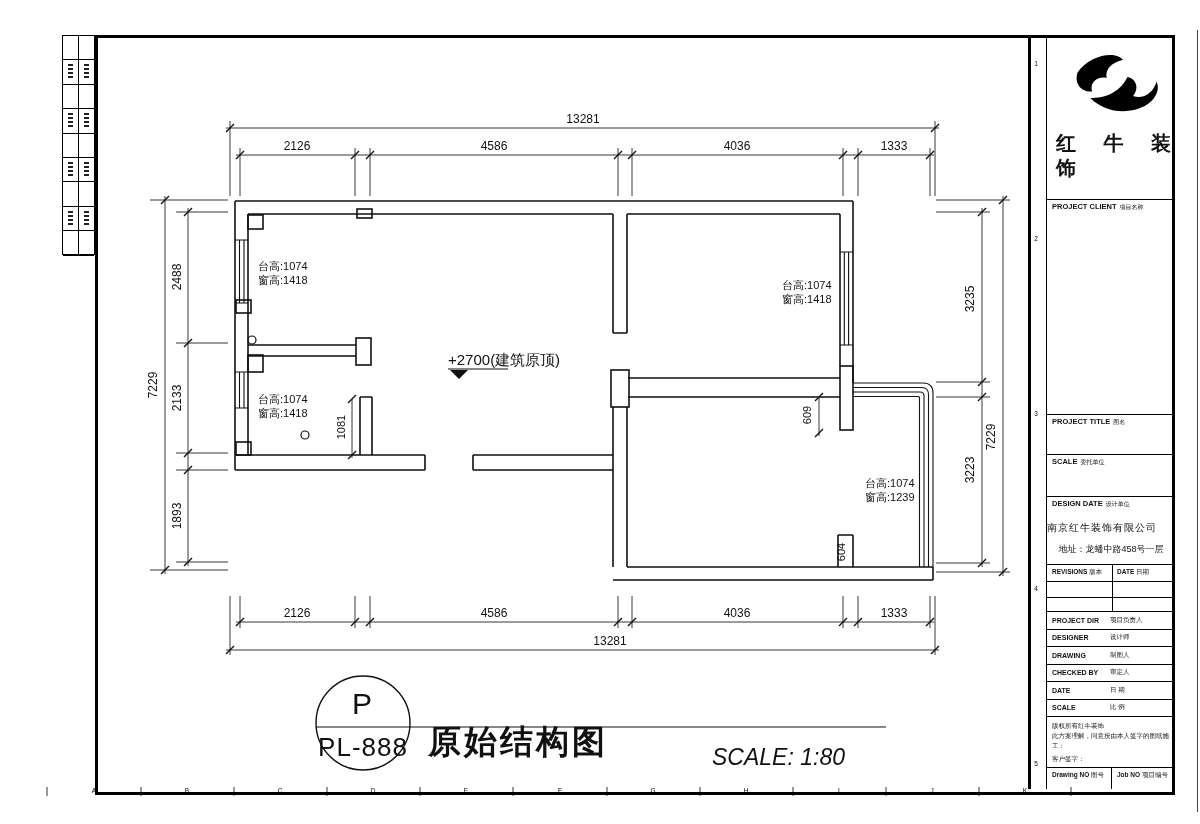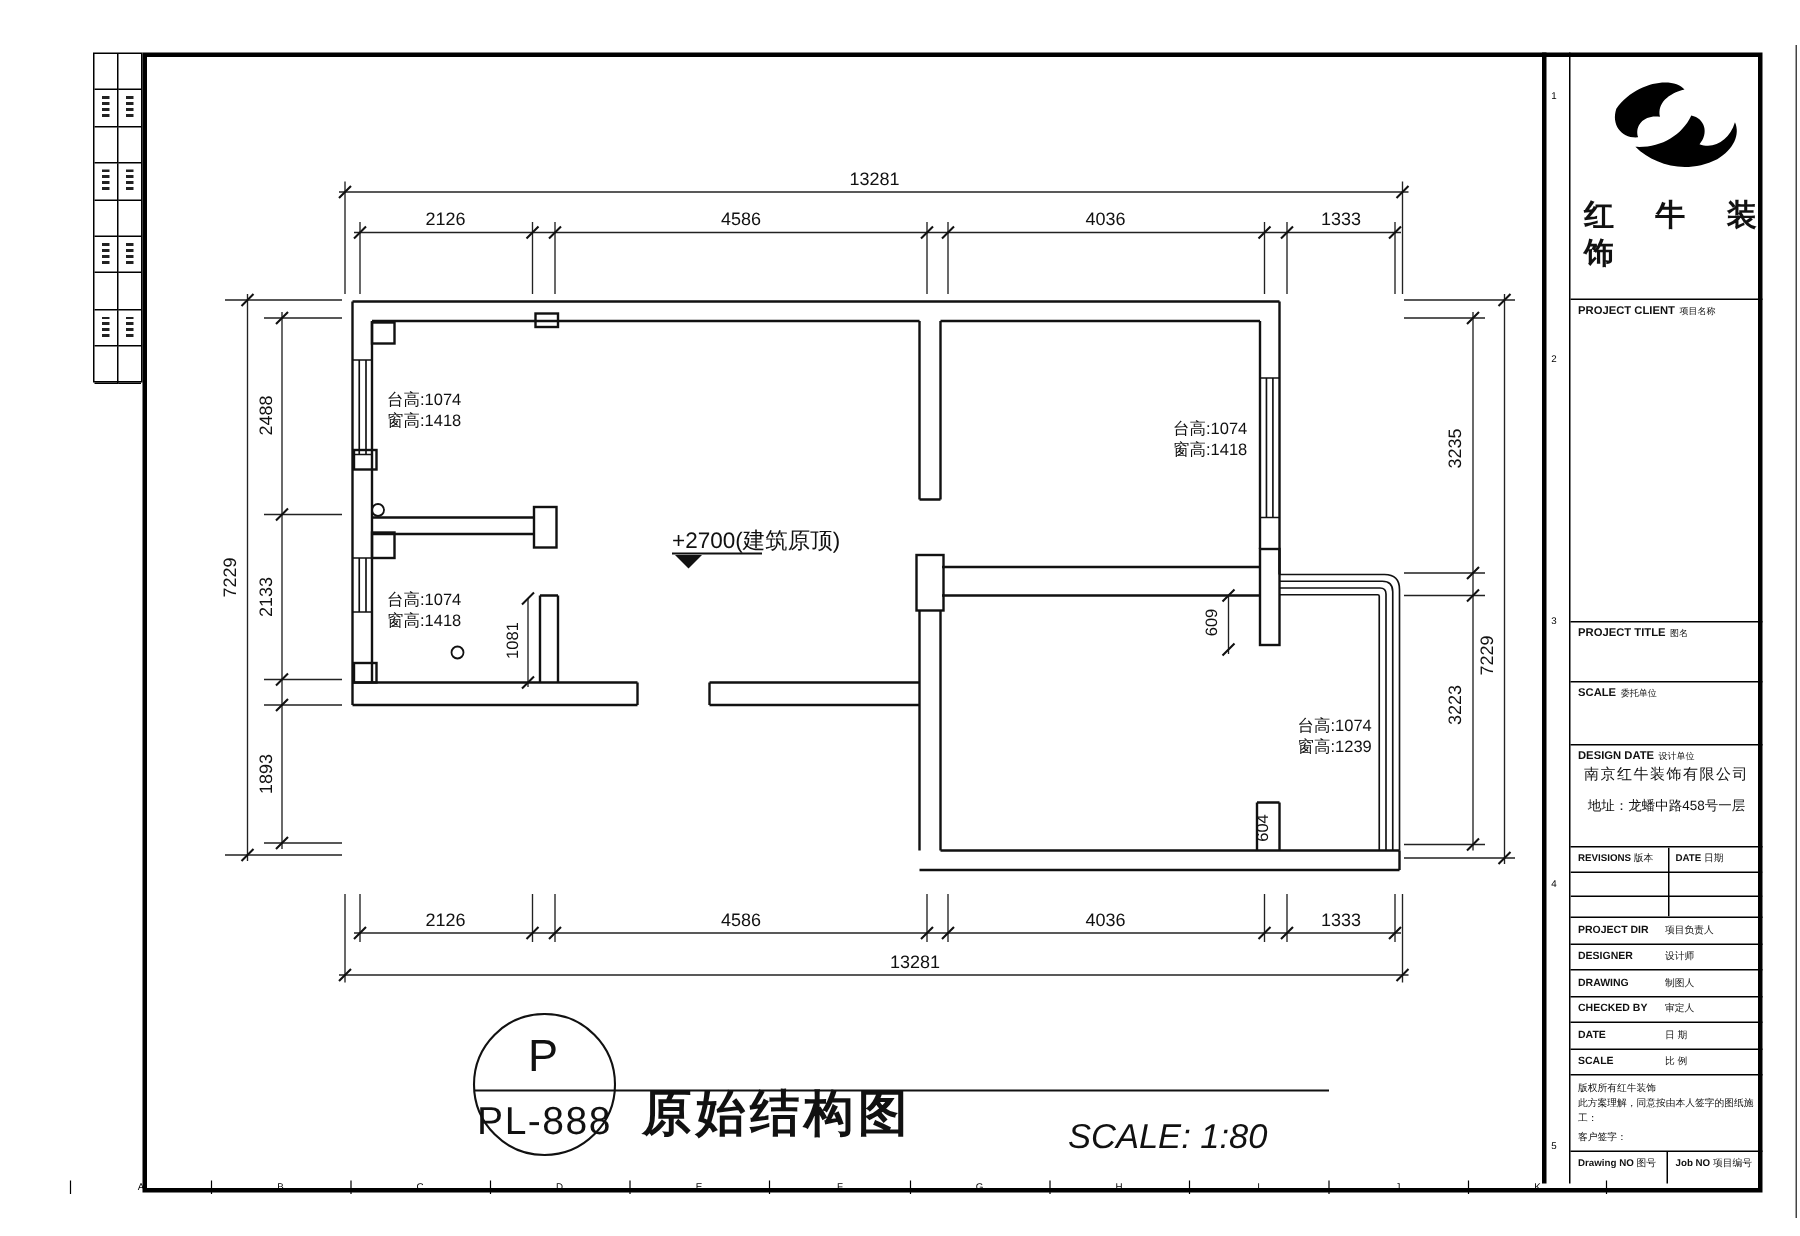--- a/index.html
+++ b/index.html
@@ -18,21 +18,21 @@
     background:repeating-linear-gradient(to bottom,#222 0 2px,transparent 2px 4px);}
   
   .title-block{position:absolute;left:1028px;top:35px;width:147px;height:754px;box-sizing:border-box;
     border-left:3px solid #000;}
   .tb-inner{position:absolute;left:15px;top:0;width:129px;height:100%;box-sizing:border-box;
     border-left:1px solid #000;display:flex;flex-direction:column;}
   .tb-sec{box-sizing:border-box;border-bottom:1px solid #000;position:relative;overflow:hidden;}
   .tb-head{font-size:7.5px;font-weight:bold;padding:2px 0 0 5px;letter-spacing:0;}
   .tb-head .cn{font-weight:normal;font-size:6px;margin-left:3px;}
   .brand{font-size:20px;font-weight:bold;letter-spacing:11px;line-height:25px;padding-left:9px;white-space:nowrap;}
-  .firm-name{font-size:10px;text-align:center;letter-spacing:1px;}
+  .firm-name{font-size:10px;text-align:left;margin-top:12px;letter-spacing:1px;}
   .firm-addr{font-size:9px;text-align:center;margin-top:8px;}
   .rev-table{display:flex;height:16px;border-bottom:1px solid #000;}
   .rev-col{font-size:6.5px;font-weight:bold;padding:3px 0 0 5px;box-sizing:border-box;}
   .rev-div{position:absolute;left:65px;top:0;bottom:0;width:1px;background:#000;}
   .rev-row{height:15px;border-bottom:1px solid #000;}
   .rev-row:last-child{border-bottom:none;}
   .tb-row{display:flex;height:17.5px;box-sizing:border-box;border-bottom:1px solid #000;
     font-size:7px;align-items:center;}
   .tb-row:last-child{border-bottom:1px solid #000;}
   .tb-row .en{font-weight:bold;width:58px;padding-left:5px;}

